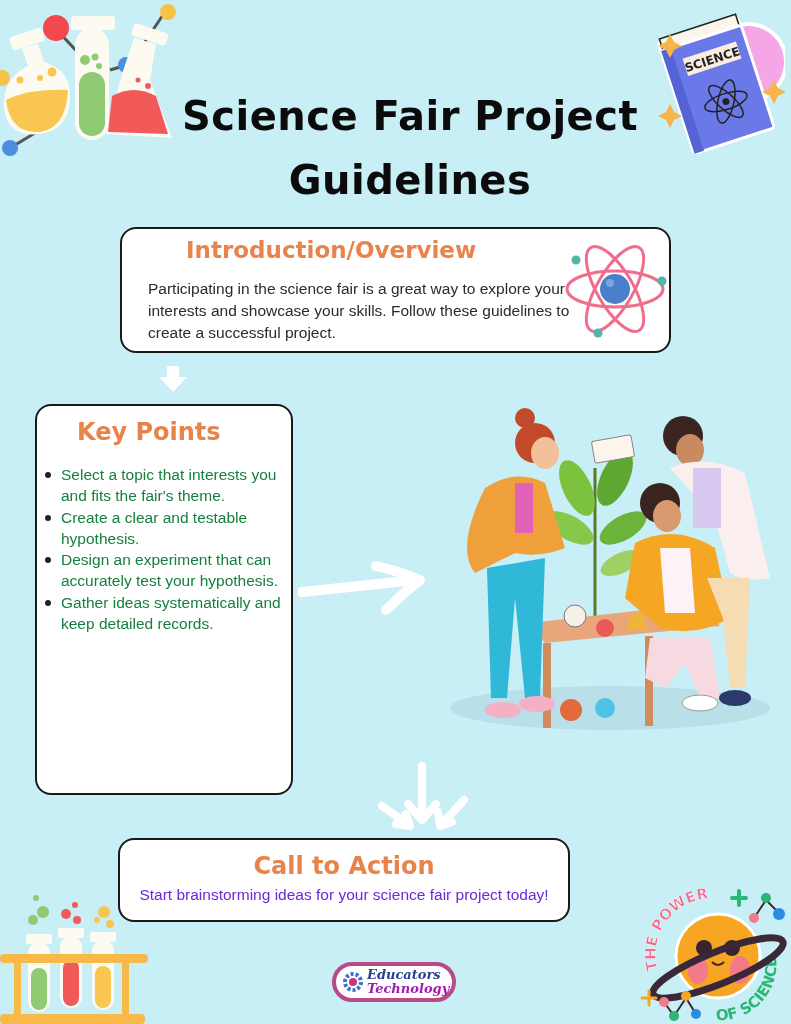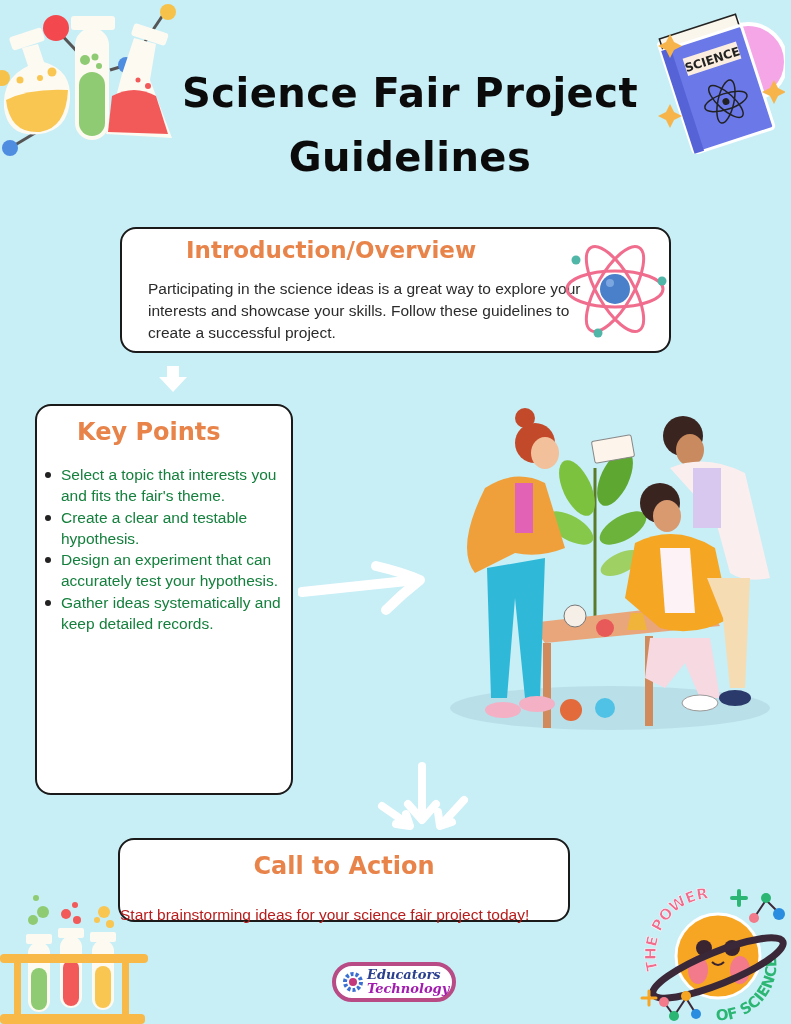--- a/index.html
+++ b/index.html
@@ -5,21 +5,21 @@
   * { box-sizing: border-box; margin: 0; padding: 0; }
   html, body { width: 791px; height: 1024px; overflow: hidden; }
   body {
     background: #c8eef6;
     font-family: "Liberation Sans", "DejaVu Sans", sans-serif;
     position: relative;
     color: #2a2a2a;
   }
   .abs { position: absolute; }
   .title {
-    position: absolute; left: 150px; top: 61px; width: 520px;
+    position: absolute; left: 150px; top: 84px; width: 520px;
     text-align: center;
     font-family: "DejaVu Sans", sans-serif;
     font-weight: bold;
     font-size: 40px;
     line-height: 64px;
     color: #0b0b0b;
     letter-spacing: 0.5px;
   }
   .card {
     position: absolute;
@@ -44,21 +44,21 @@
     position: absolute; left: 4px; top: 58px; width: 240px;
     list-style: none; font-size: 15.5px; line-height: 21.3px; color: #15803d;
   }
   .keypoints li { position: relative; padding-left: 20px; }
   .keypoints li::before {
     content: ""; position: absolute; left: 4px; top: 8px;
     width: 6px; height: 6px; border-radius: 50%; background: #222;
   }
   .cta { left: 118px; top: 838px; width: 452px; height: 84px; }
   .cta .heading { position: absolute; left: 0; right: 0; top: 12px; text-align: center; font-size: 24px; }
-  .cta .body { position: absolute; left: 0; right: 0; top: 46px; font-size: 15.5px; color: #b91c1c; margin-top: 20px; }
+  .cta .body { position: absolute; left: 0; right: 0; top: 46px; text-align: center; font-size: 15.5px; color: #6d28d9; }
   .logo {
     position: absolute; left: 332px; top: 962px; width: 124px; height: 40px;
     border: 4px solid #b84a86; border-radius: 20px; background: #ffffff;
     display: flex; align-items: center; padding-left: 6px; font-style: italic;
   }
   .logo .txt {
     font-family: "DejaVu Serif", serif; font-size: 13px; line-height: 14px;
     color: #2b3f8f; font-weight: bold;
   }
   .logo .txt span { display: block; }
@@ -122,21 +122,21 @@
     </g>
     <circle cx="70" cy="100" r="3.5" fill="#222"></circle>
   </g>
   <path d="M20 30 l4 8 l8 4 l-8 4 l-4 8 l-4 -8 l-8 -4 l8 -4 z" fill="#f6b44a"></path>
   <path d="M20 100 l4 8 l8 4 l-8 4 l-4 8 l-4 -8 l-8 -4 l8 -4 z" fill="#f6b44a"></path>
   <path d="M124 76 l4 8 l8 4 l-8 4 l-4 8 l-4 -8 l-8 -4 l8 -4 z" fill="#f6b44a"></path>
 </svg>
 
 <div class="card intro">
   <div class="heading">Introduction/Overview</div>
-  <div class="body">Participating in the science ideas is a great way to explore your interests and showcase your skills. Follow these guidelines to create a successful project.</div>
+  <div class="body">Participating in the science fair is a great way to explore your interests and showcase your skills. Follow these guidelines to create a successful project.</div>
   <svg class="abs" style="left:438px;top:6px" width="110" height="108" viewBox="0 0 110 108">
     <g fill="none" stroke="#f06d8e" stroke-width="3">
       <ellipse cx="55" cy="54" rx="48" ry="18"></ellipse>
       <ellipse cx="55" cy="54" rx="48" ry="18" transform="rotate(60 55 54)"></ellipse>
       <ellipse cx="55" cy="54" rx="48" ry="18" transform="rotate(-60 55 54)"></ellipse>
     </g>
     <circle cx="55" cy="54" r="15" fill="#4a7fc9"></circle>
     <circle cx="50" cy="48" r="4" fill="#7ba6e0"></circle>
     <circle cx="16" cy="25" r="4.5" fill="#4fb6a8"></circle>
     <circle cx="102" cy="46" r="4.5" fill="#4fb6a8"></circle>

